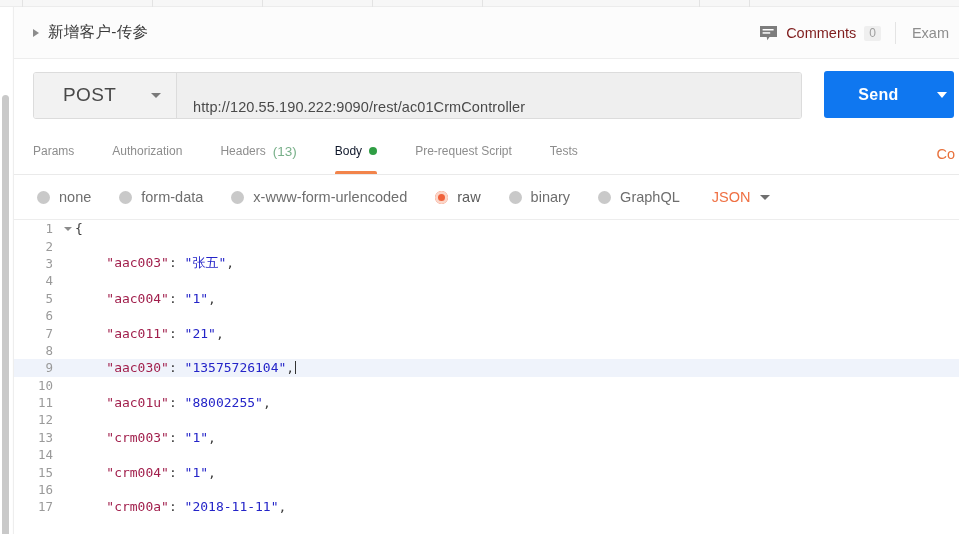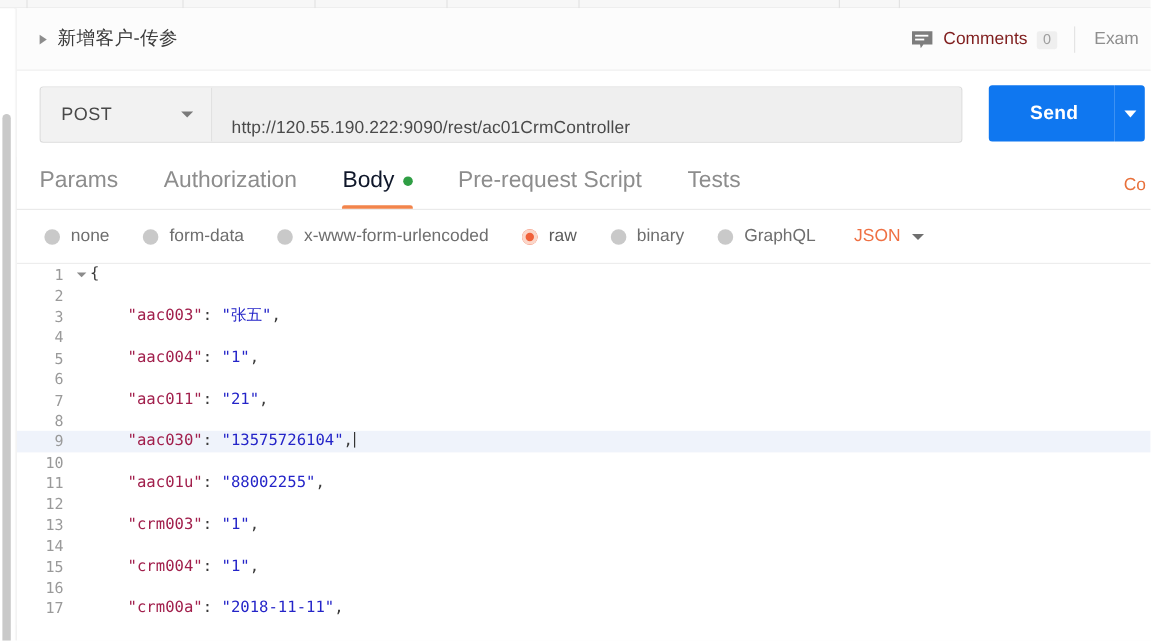--- a/index.html
+++ b/index.html
@@ -150,23 +150,24 @@
   .method-select {
     width: 143px;
     background: #f2f2f2;
     border-right: 1px solid #dcdcdc;
     display: flex;
     align-items: center;
     justify-content: space-between;
     padding: 0 15px 0 17px;
   }
   .method-label {
-    font-size: 15px;
+    font-size: 19px;
     color: #494949;
     letter-spacing: .4px;
+    margin-left: 12px;
   }
   .caret-down {
     width: 0; height: 0;
     border-top: 5.5px solid #7a7a7a;
     border-left: 5px solid transparent;
     border-right: 5px solid transparent;
   }
   .url-input {
     flex: 1;
     background: #efefef;
@@ -229,21 +230,21 @@
   .tab {
     position: relative;
     height: 44px;
     display: flex;
     align-items: center;
     gap: 7px;
     margin-right: 38px;
     padding-bottom: 2px;
   }
   .tab-label {
-    font-size: 19px;
+    font-size: 12px;
     color: #8d8d8d;
     white-space: nowrap;
   }
   .tab.active .tab-label {
     color: #0f172a;
   }
   .tab-count {
     font-size: 13.5px;
     color: #79b08a;
   }
@@ -436,20 +437,24 @@
 
     </div>
 
     <div class="tabs-row">
       <div class="tab">
         <span class="tab-label">Params</span>
       </div>
       <div class="tab">
         <span class="tab-label">Authorization</span>
       </div>
+      <div class="tab">
+        <span class="tab-label">Headers</span>
+        <span class="tab-count">(13)</span>
+      </div>
       <div class="tab active">
         <span class="tab-label">Body</span>
         <span class="tab-dot"></span>
         <span class="tab-underline"></span>
       </div>
       <div class="tab">
         <span class="tab-label">Pre-request Script</span>
       </div>
       <div class="tab">
         <span class="tab-label">Tests</span>

